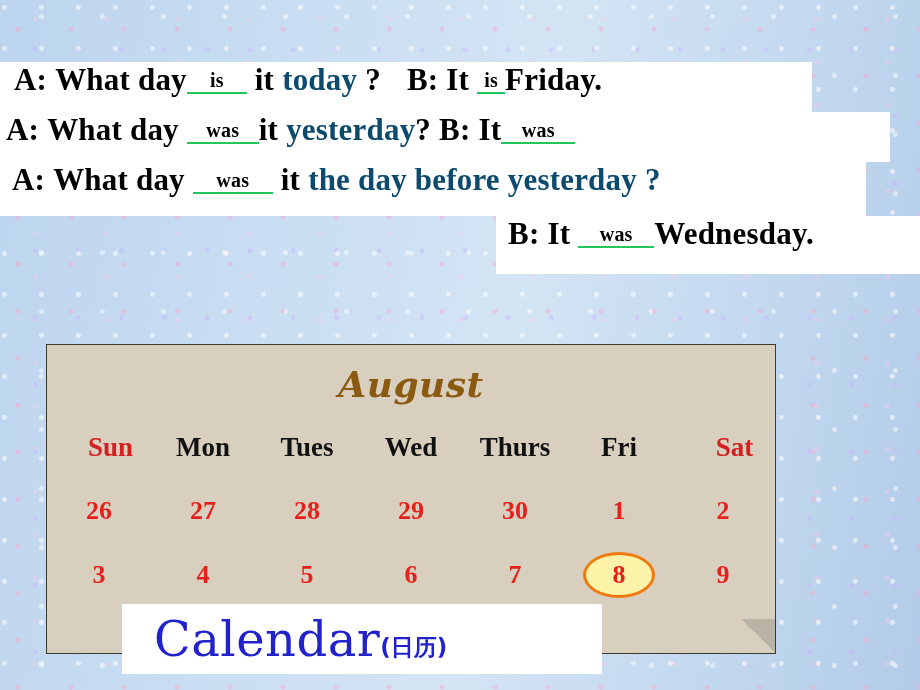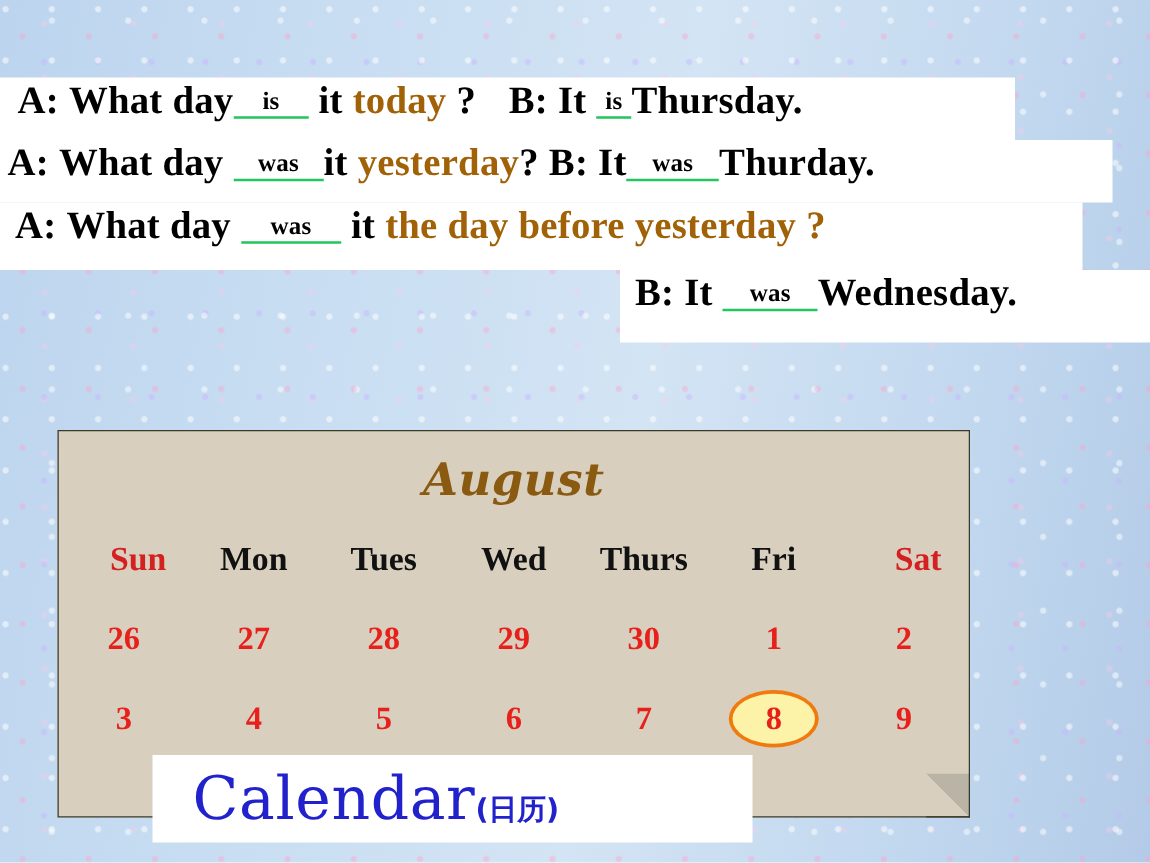--- a/index.html
+++ b/index.html
@@ -38,21 +38,21 @@
   .line1 { left: 0px;   top: 62px;  width: 812px; height: 50px; font-size: 31px; padding-left: 14px; box-sizing: border-box; }
   .line2 { left: 0px;   top: 112px; width: 890px; height: 50px; font-size: 31px; padding-left: 6px;  box-sizing: border-box; }
   .line3 { left: 0px;   top: 162px; width: 866px; height: 54px; font-size: 31px; padding-left: 12px; box-sizing: border-box; }
   .line4 { left: 496px; top: 216px; width: 424px; height: 58px; font-size: 31px; padding-left: 12px; box-sizing: border-box; }
 
   .dlg > span.row {
     display: inline-flex;
     align-items: baseline;
     height: 100%;
   }
-  .pink { color: #a16207; }
+  .pink { color: #0c4a6e; }
   .blank {
     display: inline-block;
     border-bottom: 2px solid #22c55e;
     text-align: center;
     font-size: 20px;
     color: #000;
     font-weight: bold;
     position: relative;
     top: -3px;
   }
@@ -179,41 +179,40 @@
         <span class="sp"></span>
       <span class="pink">today</span>
         <span class="sp"></span>
       <span>?</span>
         <span class="sp-lg"></span>
       <span>B:</span>
         <span class="sp"></span>
       <span>It</span>
         <span class="sp"></span>
       <span class="blank b-is2">is</span>
-      <span>Thursday.</span>
+      <span>Friday.</span>
     </span>
   </div>
 
   <div class="dlg line2">
     <span class="row">
       <span>A:</span>
         <span class="sp"></span>
       <span>What day</span>
         <span class="sp"></span>
       <span class="blank b-was1">was</span>
       <span>it</span>
         <span class="sp"></span>
       <span class="pink">yesterday</span>
       <span>?</span>
         <span class="sp"></span>
       <span>B:</span>
         <span class="sp"></span>
       <span>It</span>
       <span class="blank b-was2">was</span>
-      <span>Thurday.</span>
     </span>
   </div>
 
   <div class="dlg line3">
     <span class="row">
       <span>A:</span>
         <span class="sp"></span>
       <span>What day</span>
         <span class="sp"></span>
       <span class="blank b-was3">was</span>

